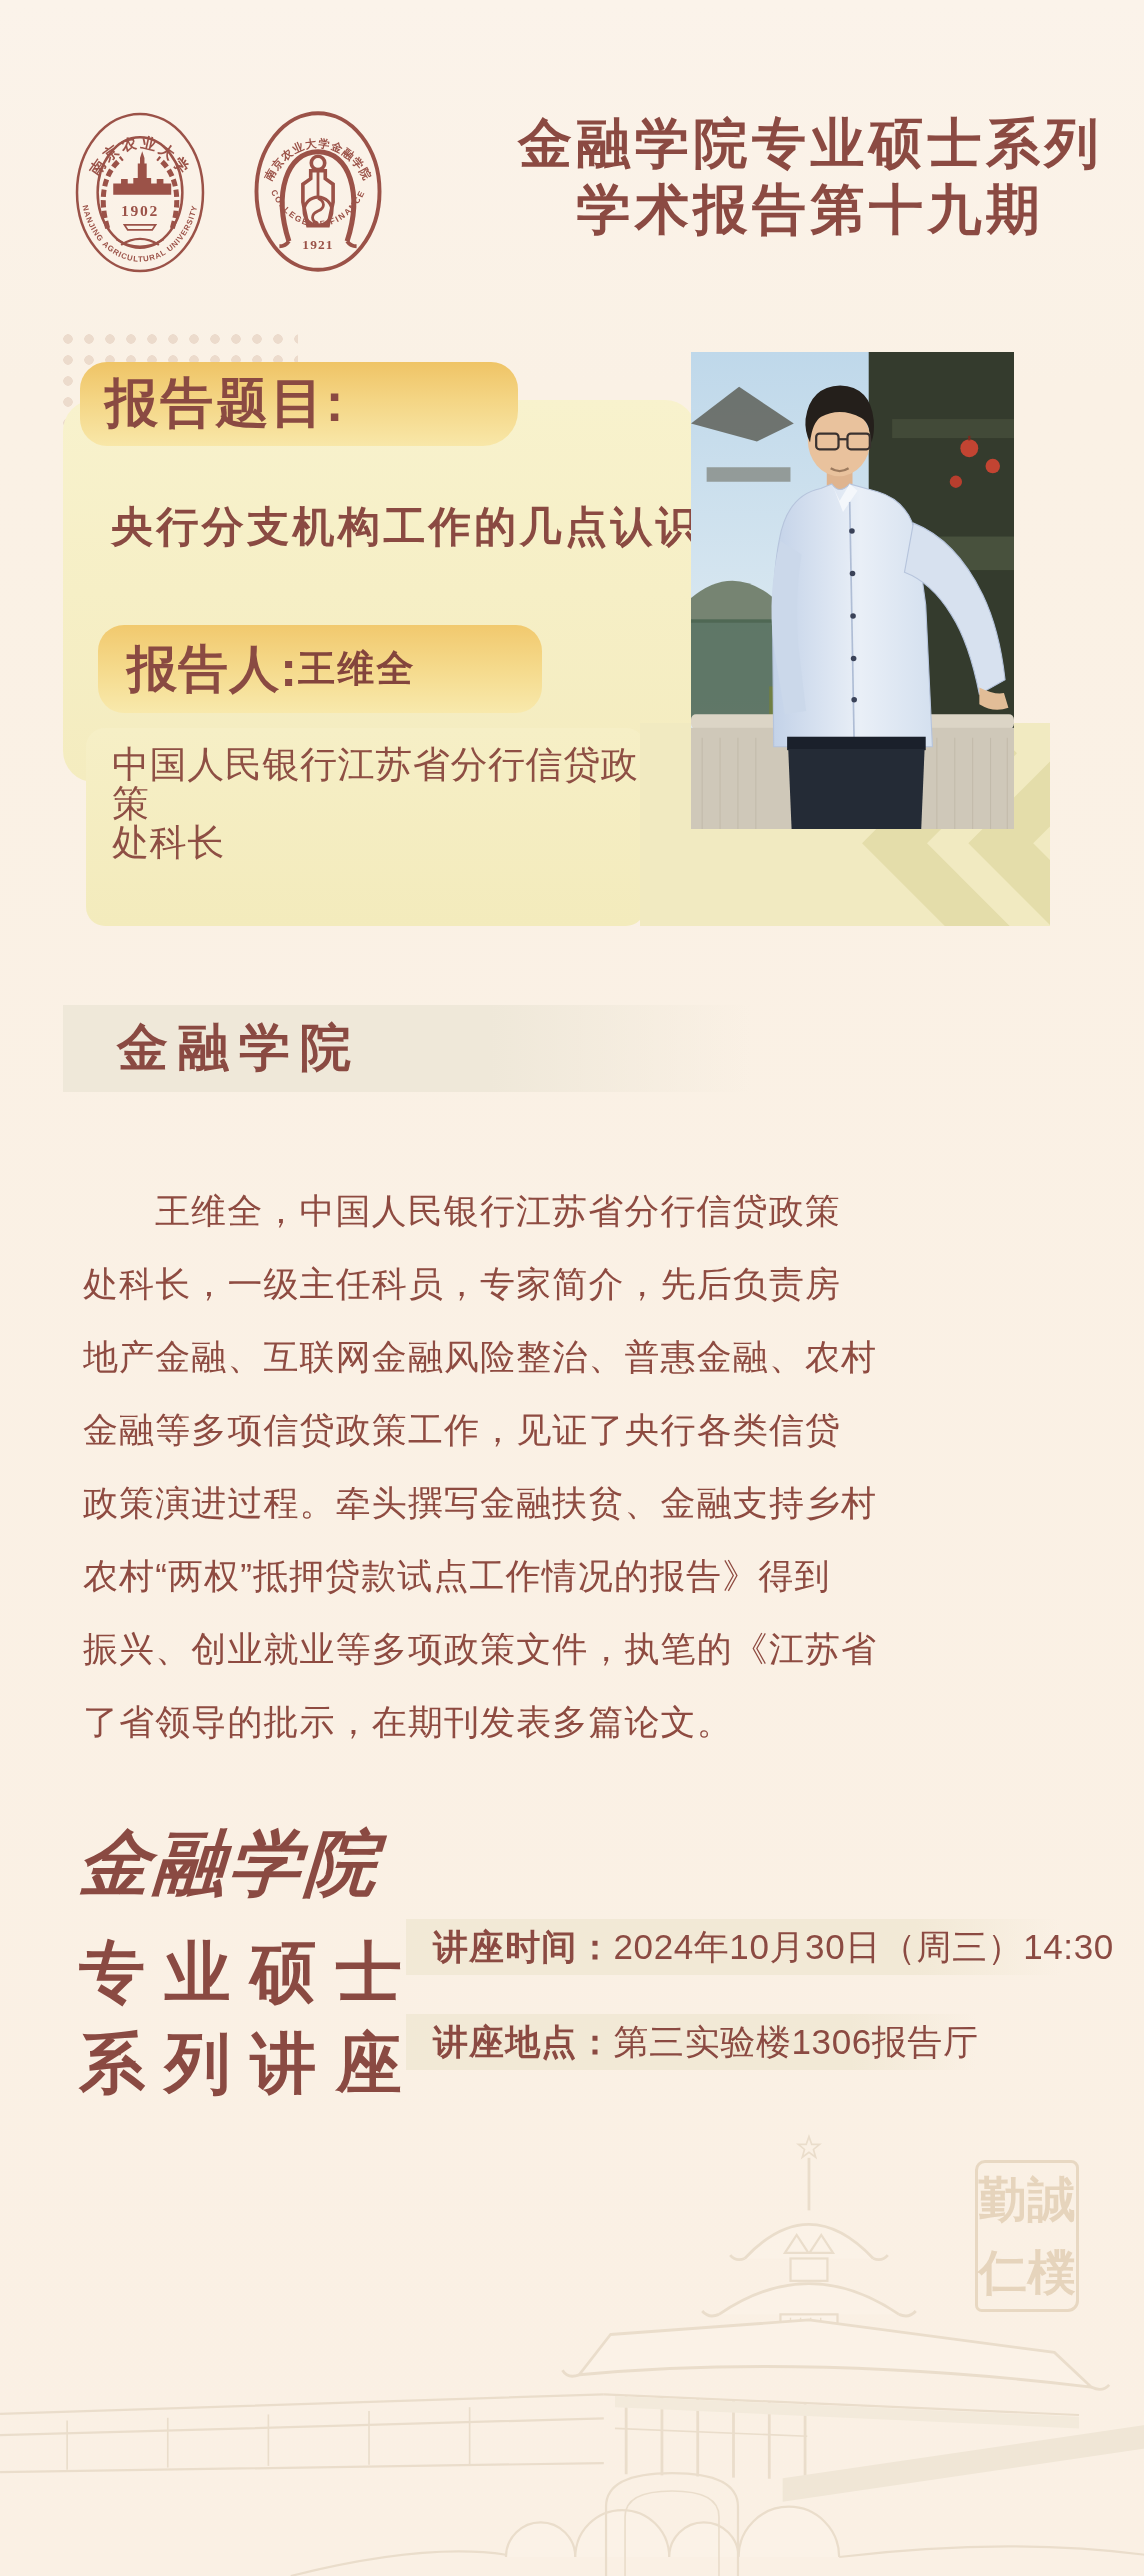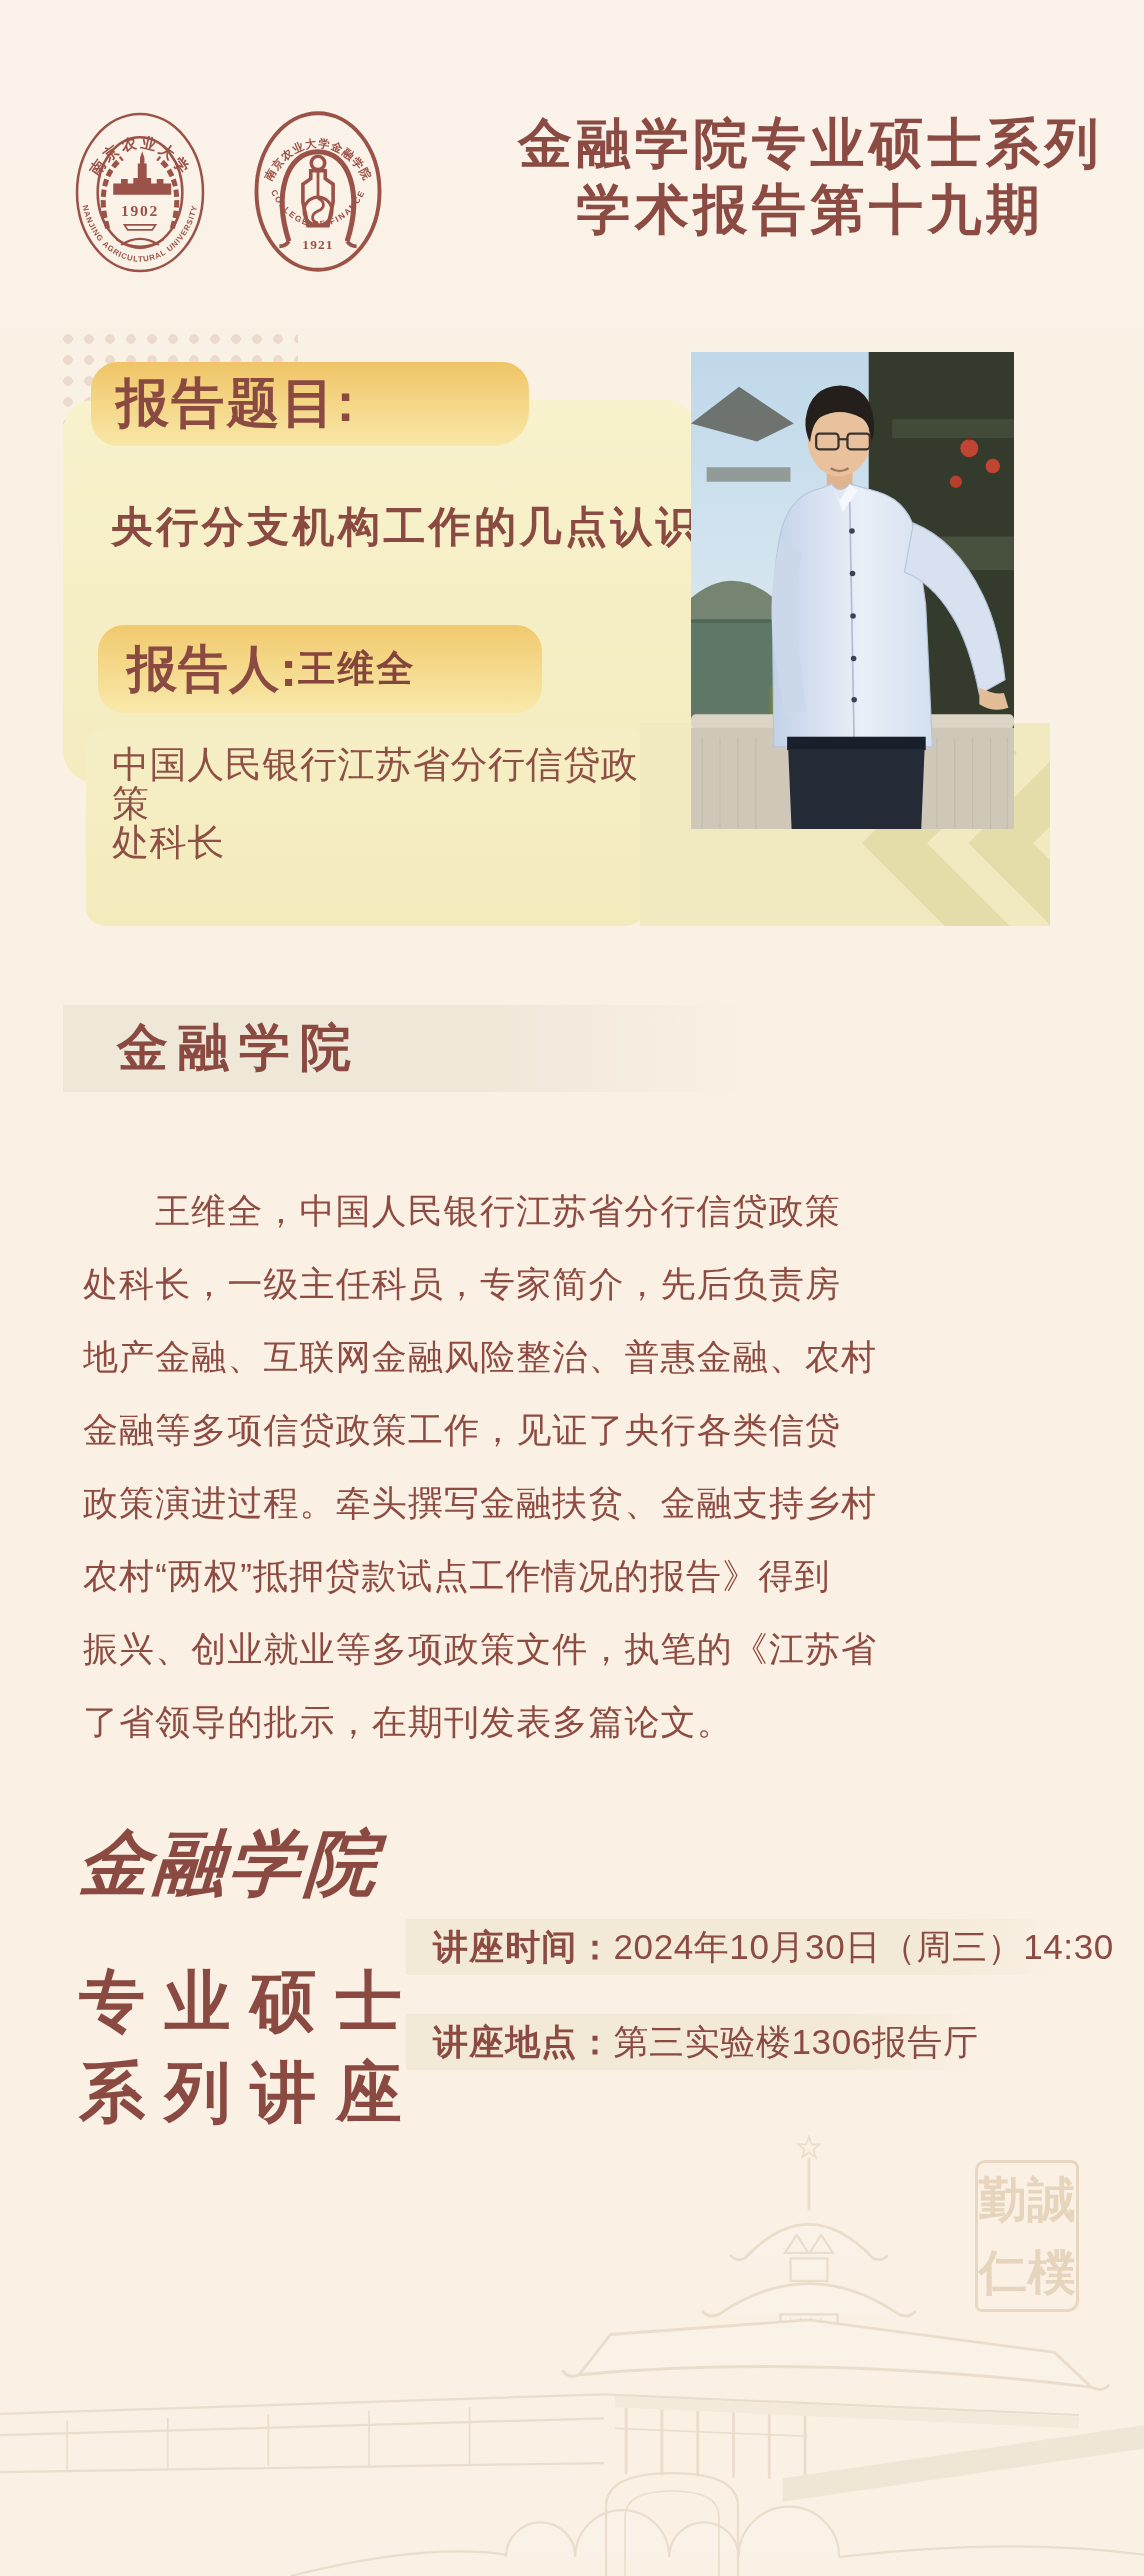--- a/index.html
+++ b/index.html
@@ -28,21 +28,21 @@
   }
   .panel-c{
     left:86px;top:728px;width:559px;height:198px;border-radius:19px;z-index:1;
     background:linear-gradient(180deg,#F6EFC6 0%,#F3EBBC 100%);
   }
   .square-b{
     left:640px;top:723px;width:410px;height:203px;z-index:1;overflow:hidden;
     background:#F1EAC1;
   }
   .band-topic{
-    left:91px;top:362px;width:438px;height:84px;z-index:2;
+    left:80px;top:362px;width:438px;height:84px;z-index:2;
     border-radius:27px 27px 35px 27px;
     background:linear-gradient(180deg,#EFC466 0%,#F4D584 45%,#F8E7A8 100%);
     display:flex;align-items:center;padding-left:25px;box-sizing:border-box;
   }
   .band-topic .txt{font-size:53px;font-weight:800;letter-spacing:2.2px;color:#8A4A42;}
   .topic-title{
     left:111px;top:502px;width:727px;z-index:2;
     font-size:42px;font-weight:600;letter-spacing:3.4px;color:#8A4A42;line-height:49px;
   }
   .band-speaker{
@@ -74,21 +74,21 @@
   .bio-par .pline.first{text-indent:72px;}
 
   
   .calli{
     left:78px;top:1816px;z-index:2;
     font-family:"Liberation Serif", serif;font-weight:700;font-style:italic;
     font-size:72px;color:#8A4A42;letter-spacing:3.4px;transform:skewX(-3deg);
   }
   .big-serif{
     z-index:2;font-family:"Liberation Serif", serif;font-weight:600;
-    font-size:66px;color:#8A4A42;letter-spacing:19.6px;white-space:nowrap;margin-top:29px;
+    font-size:66px;color:#8A4A42;letter-spacing:19.6px;white-space:nowrap;
   }
   .info-band{
     z-index:1;height:56px;
     background:linear-gradient(90deg,#F2E9D6 0%,#F2E9D6 78%,rgba(242,233,214,0) 100%);
     display:flex;align-items:center;padding-left:27px;box-sizing:border-box;white-space:nowrap;
   }
   .info-band .lbl{font-size:35px;font-weight:800;color:#8B4A42;letter-spacing:1.1px;}
   .info-band .val{font-size:35px;font-weight:500;color:#8B4A42;letter-spacing:0.6px;}
 
   

